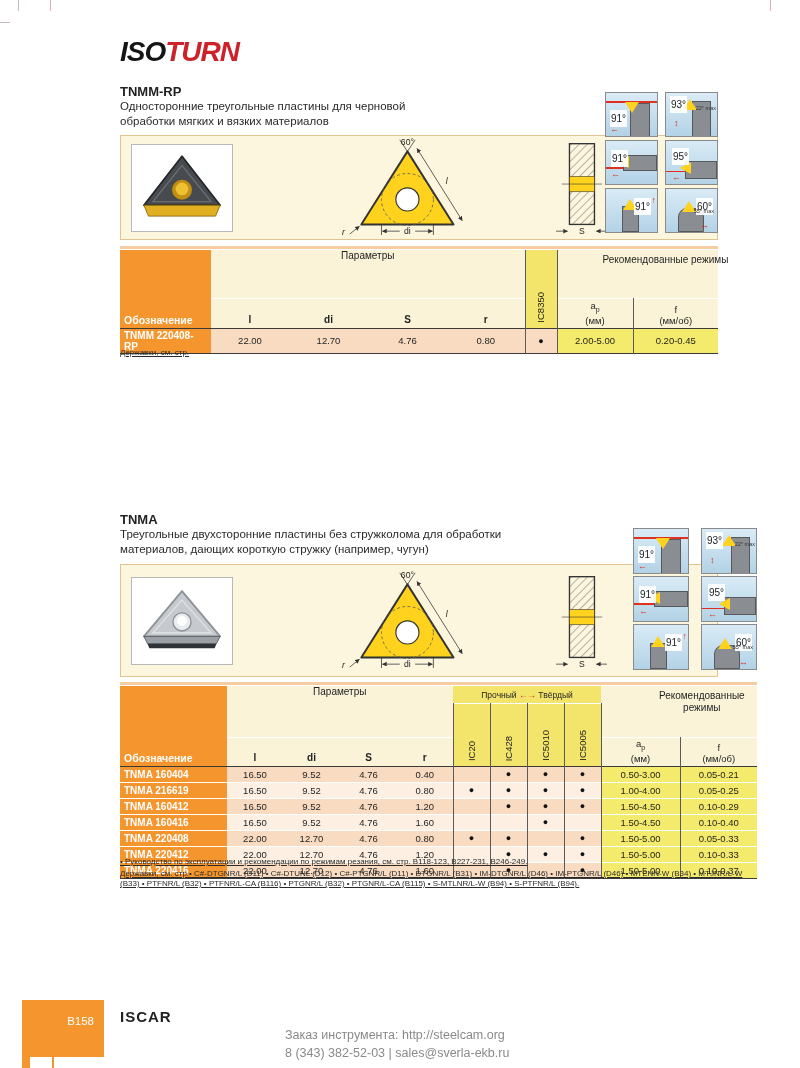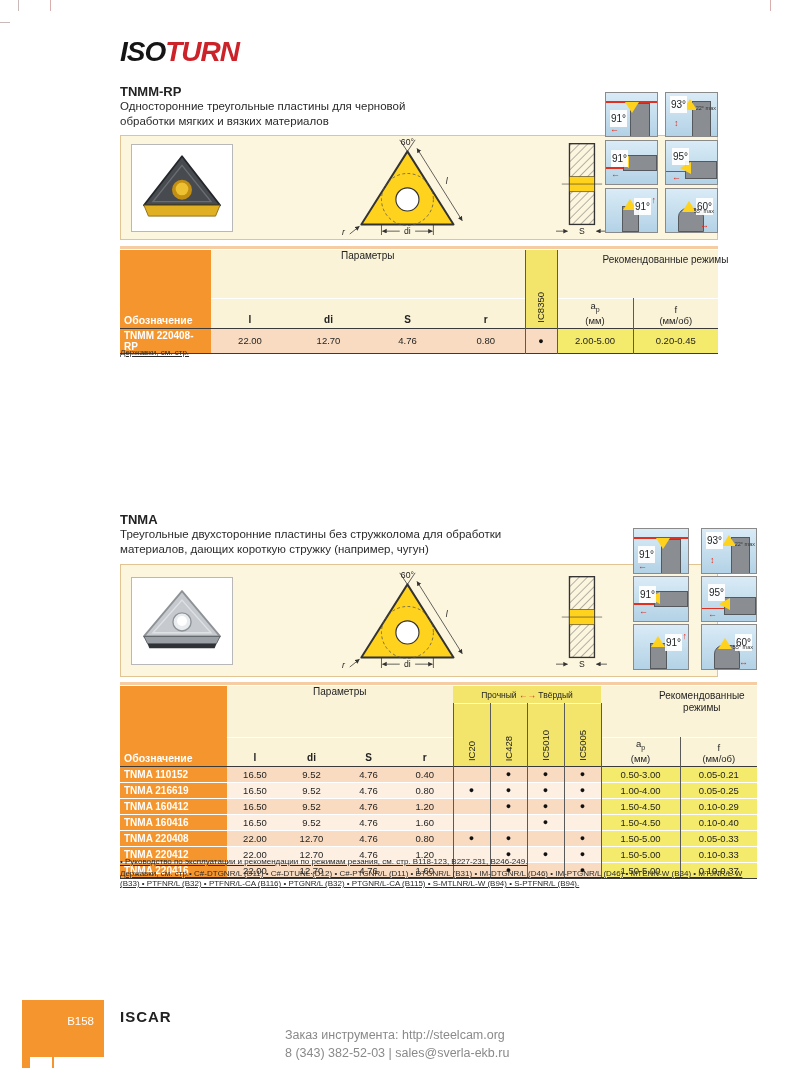--- a/index.html
+++ b/index.html
@@ -395,21 +395,21 @@
           <td class="col-lbl">l</td>
           <td class="col-lbl">di</td>
           <td class="col-lbl">S</td>
           <td class="col-lbl">r</td>
           <td class="unit-lbl"><span>a</span><sub class="ssub">p</sub><br><span>(мм)</span></td>
           <td class="unit-lbl bl"><span>f</span><br><span>(мм/об)</span></td>
         </tr>
       </tbody>
       <tbody>
         <tr class="rowA">
-          <td class="name-c">TNMA 110152</td>
+          <td class="name-c">TNMA 160404</td>
           <td class="val">16.50</td>
           <td class="val">9.52</td>
           <td class="val">4.76</td>
           <td class="val">0.40</td>
           <td class="val dot bl"></td>
           <td class="val dot bl">●</td>
           <td class="val dot bl">●</td>
           <td class="val dot bl br">●</td>
           <td class="yel">0.50-3.00</td>
           <td class="yel bl">0.05-0.21</td>

